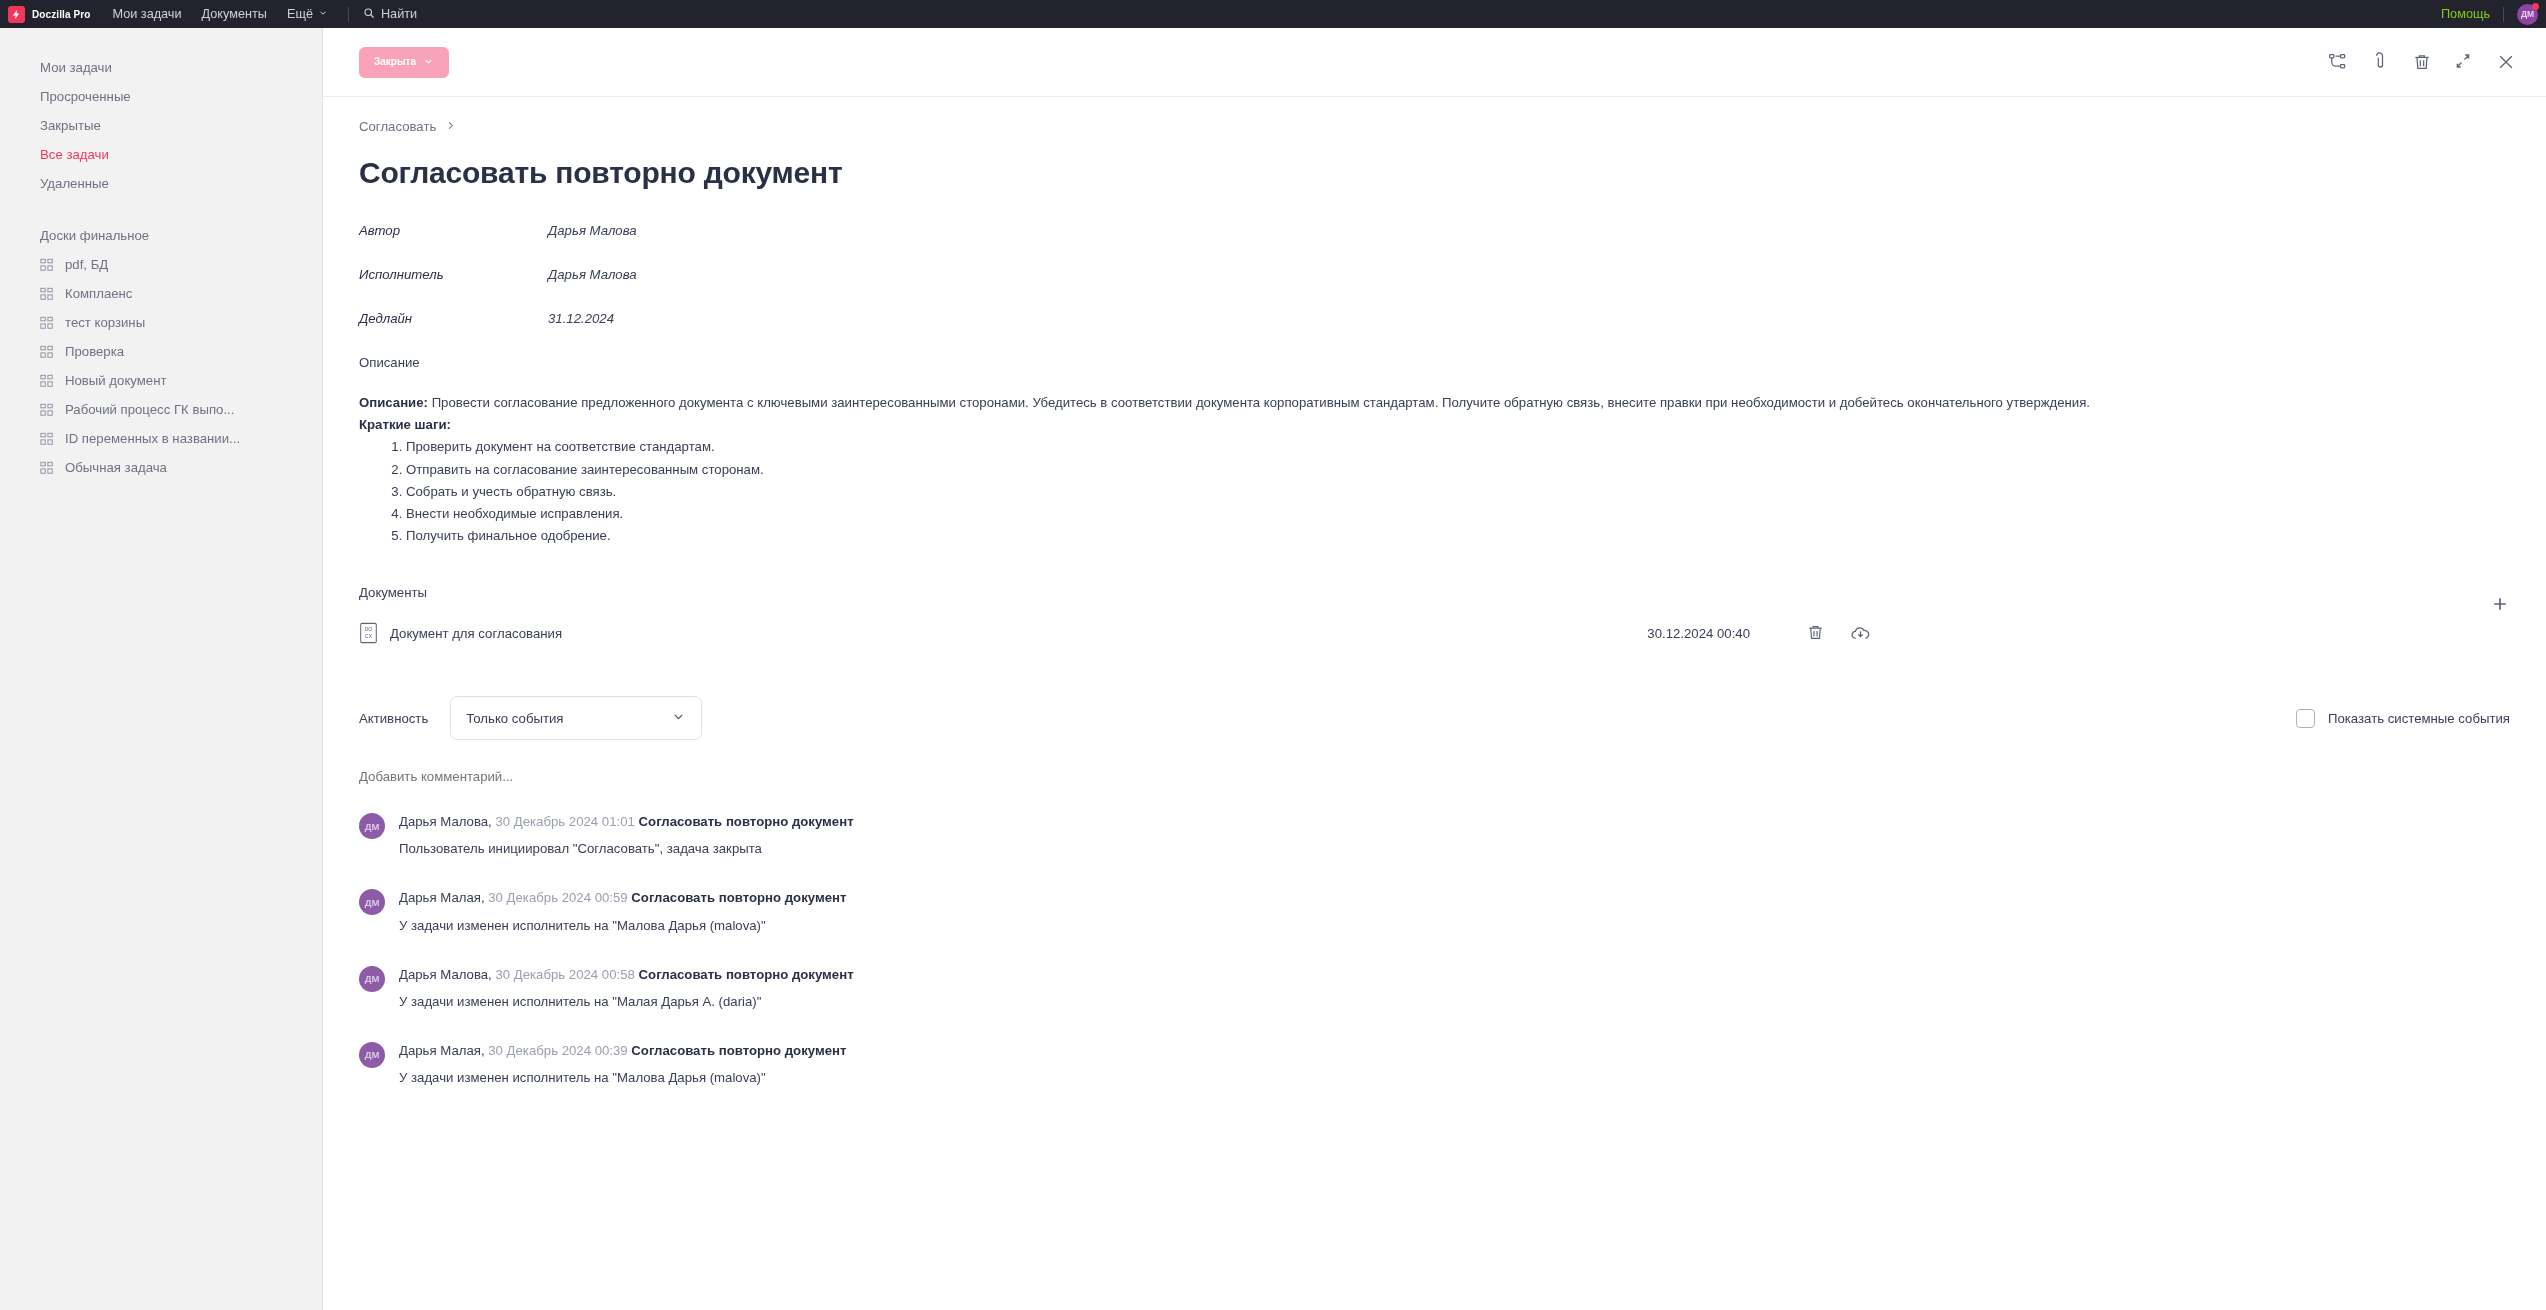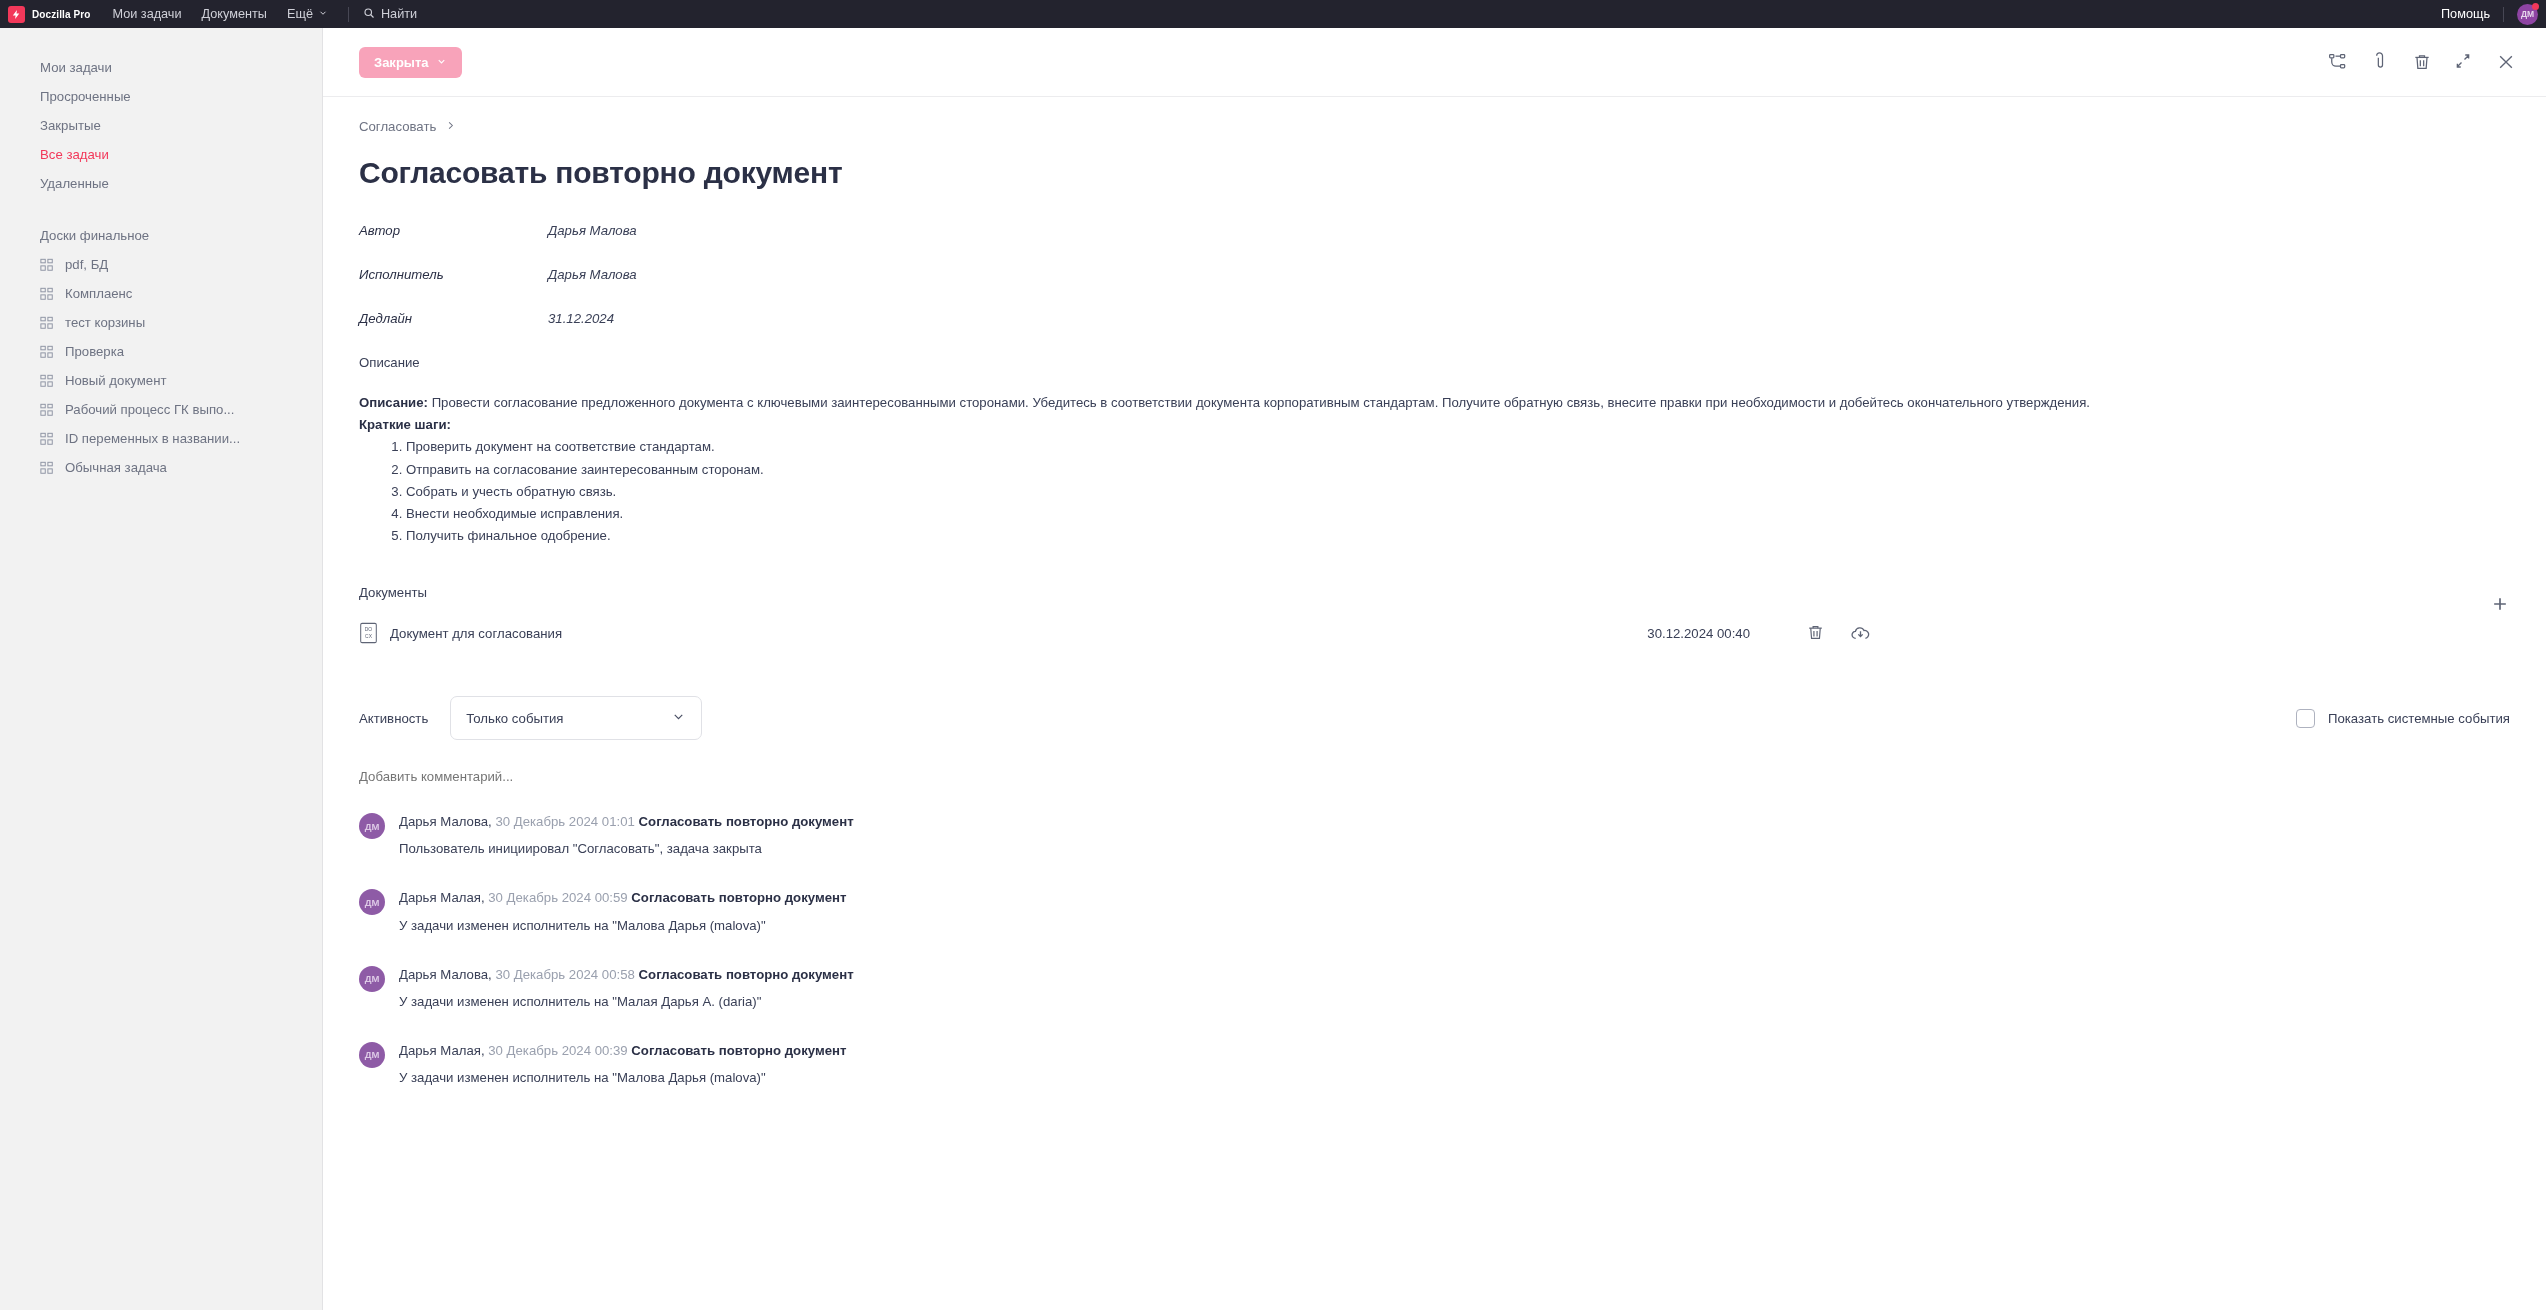--- a/index.html
+++ b/index.html
@@ -28,21 +28,21 @@
     color: #fff; font-size: 12px; font-weight: bold; line-height: 1;
   }
   .brand-name { color: #ffffff; font-size: 10px; font-weight: bold; letter-spacing: .1px; }
   .nav-link {
     color: #cfd0d8; font-size: 12.7px; margin-right: 20px;
     display: flex; align-items: center; gap: 5px; cursor: pointer; white-space: nowrap;
   }
   .nav-sep { width: 1px; height: 15px; background: #474754; margin: 0 14px 0 0; }
   .nav-search { display: flex; align-items: center; gap: 6px; color: #cfd0d8; font-size: 12.7px; cursor: pointer; }
   .nav-right { position: absolute; right: 8px; top: 0; height: 28px; display: flex; align-items: center; gap: 0; }
-  .help-link { color: #ffffff; font-size: 12.7px; cursor: pointer; }
+  .help-link { color: #84cc16; font-size: 12.7px; cursor: pointer; }
   .nav-sep2 { width: 1px; height: 15px; background: #474754; margin: 0 13px; }
   .avatar-top {
     width: 21px; height: 21px; border-radius: 50%;
     background: #8e44a3;
     color: #e6d6ec; font-size: 8.5px; font-weight: bold;
     display: flex; align-items: center; justify-content: center;
     position: relative; cursor: pointer;
   }
   .avatar-dot {
     position: absolute; top: -1px; right: -1px;
@@ -81,21 +81,21 @@
   #main { flex: 1 1 auto; background: #ffffff; position: relative; min-width: 0; }
 
   
   #main-head {
     height: 69px; display: flex; align-items: center;
     padding: 0 30px 0 36px;
     border-bottom: 1px solid #ececee;
   }
   .status-badge {
     background: #f8a3ba; color: #ffffff;
-    font-size: 13px; font-weight: bold;
+    font-size: 10px; font-weight: bold;
     border-radius: 6px; padding: 9px 15px;
     display: inline-flex; align-items: center; gap: 7px;
     cursor: pointer; border: none; line-height: 1;
   }
   .head-icons { margin-left: auto; display: flex; align-items: center; gap: 22px; }
   .hico { width: 20px; height: 20px; cursor: pointer; display: block; color: #5e6475; }
 
   
   #body-pad { padding: 22px 36px 0 36px; }
 

